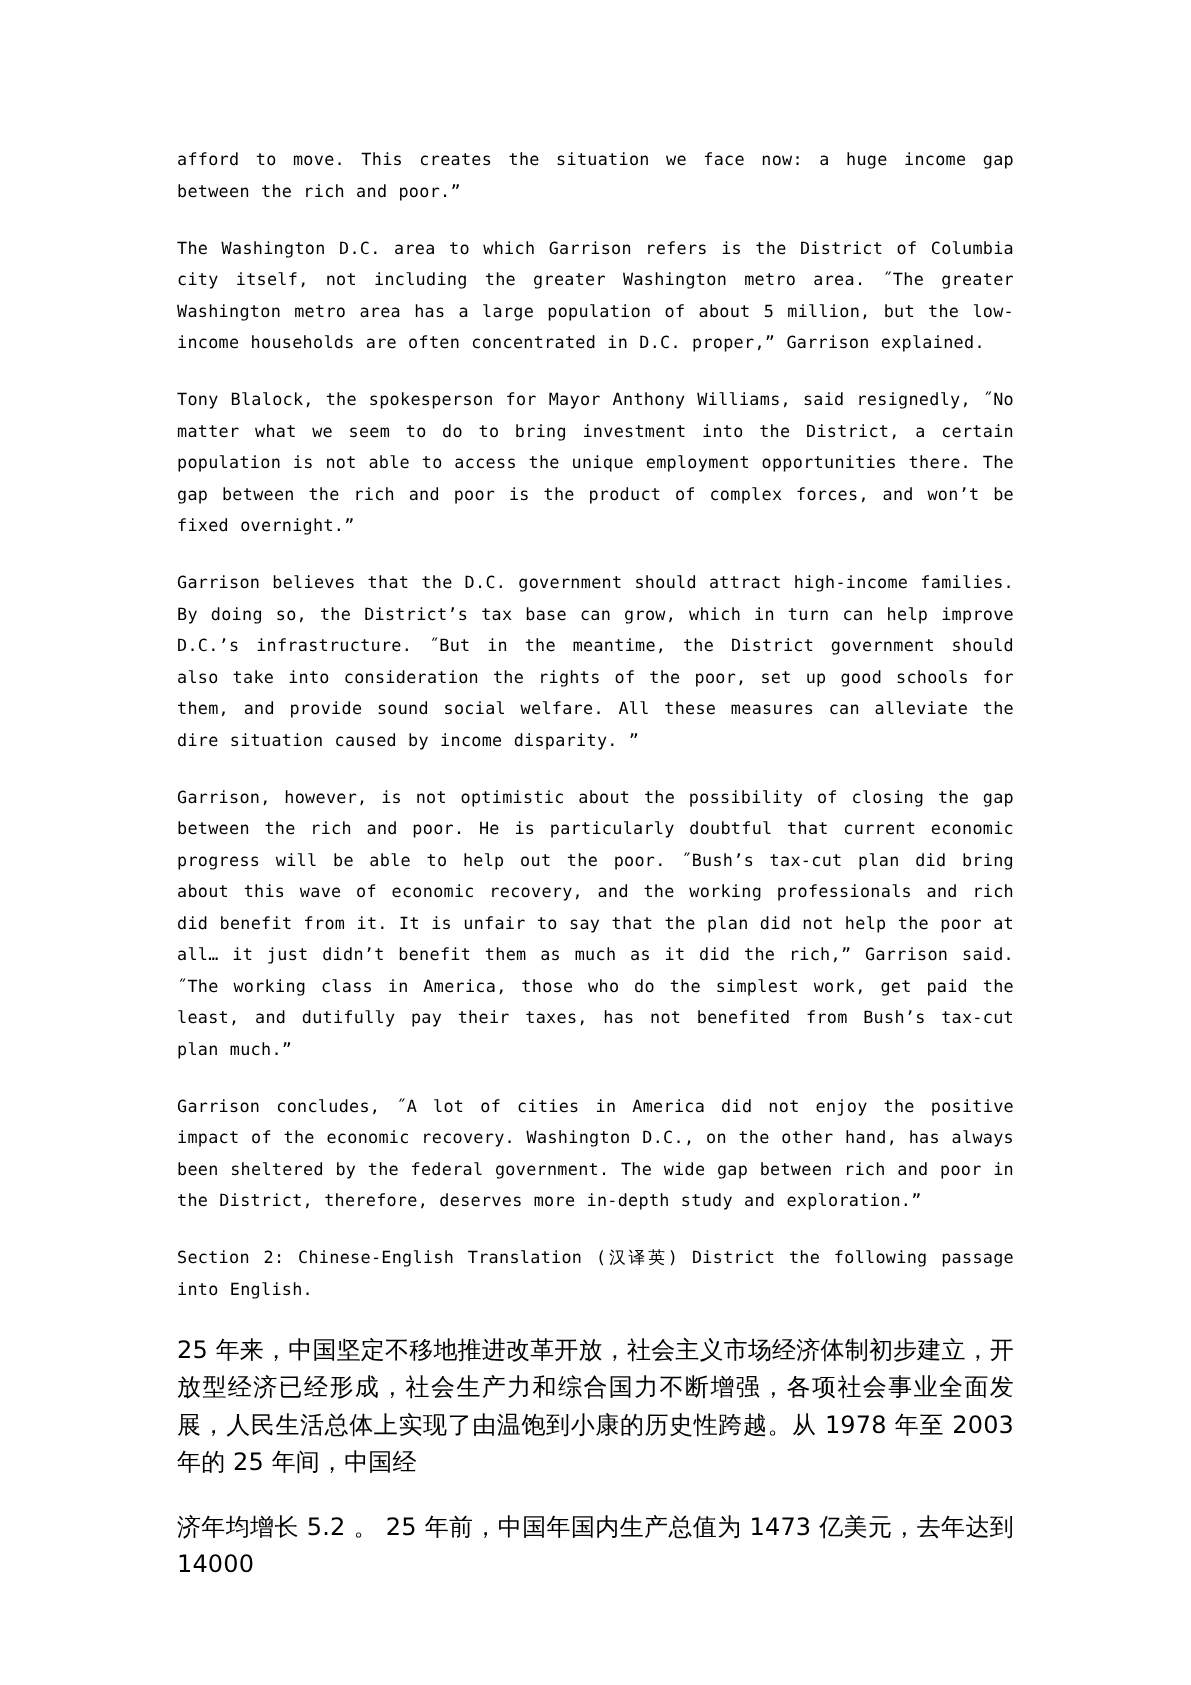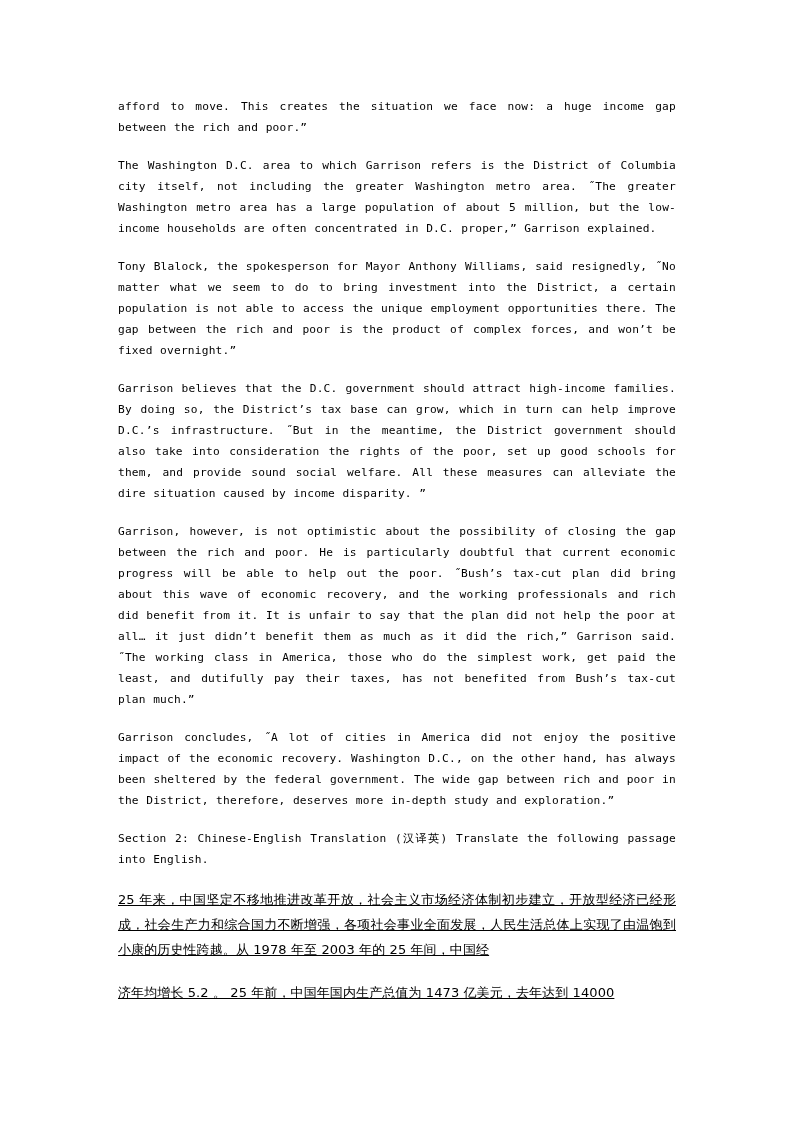--- a/index.html
+++ b/index.html
@@ -34,39 +34,38 @@
     text-align: justify;
     text-justify: inter-word;
     letter-spacing: 0.2px;
     word-spacing: 0.5px;
   }
   p.para:last-child {
     margin-bottom: 0;
   }
   p.cjk {
     font-family: "DejaVu Sans", "Liberation Sans", sans-serif;
-    font-size: 13px;
+    font-size: 16px;
     line-height: 25px;
     letter-spacing: 0.1px;
     word-spacing: 0px;
     margin-bottom: 18px;
-    text-decoration: underline;
   }
   p.gap-top {
     margin-top: 8px;
   }
 </style>
 </head>
 <body>
 
 <div class="page">
   <div class="doc-body">
     <p class="para">afford to move. This creates the situation we face now: a huge income gap between the rich and poor.ˮ</p>
     <p class="para">The Washington D.C. area to which Garrison refers is the District of Columbia city itself, not including the greater Washington metro area. ˝The greater Washington metro area has a large population of about 5 million, but the low-income households are often concentrated in D.C. proper,ˮ Garrison explained.</p>
     <p class="para">Tony Blalock, the spokesperson for Mayor Anthony Williams, said resignedly, ˝No matter what we seem to do to bring investment into the District, a certain population is not able to access the unique employment opportunities there. The gap between the rich and  poor is the product of complex forces, and wonʼt be fixed overnight.ˮ</p>
     <p class="para">Garrison believes that the D.C. government should attract high-income families. By doing so, the Districtʼs tax base can grow, which in turn can help improve D.C.ʼs infrastructure. ˝But in the meantime, the District government should also take into consideration the rights of the poor, set up good schools for them, and provide sound social welfare. All these measures can alleviate the dire situation caused by income disparity. ˮ</p>
     <p class="para">Garrison, however, is not optimistic about the possibility of closing the gap between the rich and poor. He is particularly doubtful that current economic progress will be able to help out the poor. ˝Bushʼs tax-cut plan did bring about this wave of economic recovery, and the working professionals and rich did benefit from it. It is unfair to say that the plan did not  help the poor at all… it just didnʼt benefit them as much as it did the rich,ˮ Garrison said. ˝The working class in America, those who do the simplest work, get paid the least, and dutifully pay their taxes, has not benefited from Bushʼs tax-cut plan much.ˮ</p>
     <p class="para">Garrison concludes, ˝A lot of cities in America did not enjoy the positive impact of the economic recovery. Washington D.C., on the other hand, has always been sheltered by the federal government. The wide gap between rich and poor in the District, therefore, deserves more in-depth study and exploration.ˮ</p>
-    <p class="para">Section 2: Chinese-English Translation (汉译英) Translate the following passage into English.</p>
+    <p class="para">Section 2: Chinese-English Translation (汉译英) District the following passage into English.</p>
     <p class="para cjk">25 年来，中国坚定不移地推进改革开放，社会主义市场经济体制初步建立，开放型经济已经形成，社会生产力和综合国力不断增强，各项社会事业全面发展，人民生活总体上实现了由温饱到小康的历史性跨越。从 1978 年至 2003 年的 25 年间，中国经</p>
     <p class="para cjk gap-top">济年均增长 5.2 。 25 年前，中国年国内生产总值为 1473 亿美元，去年达到 14000</p>
   </div>
 </div>
 
 </body></html>

